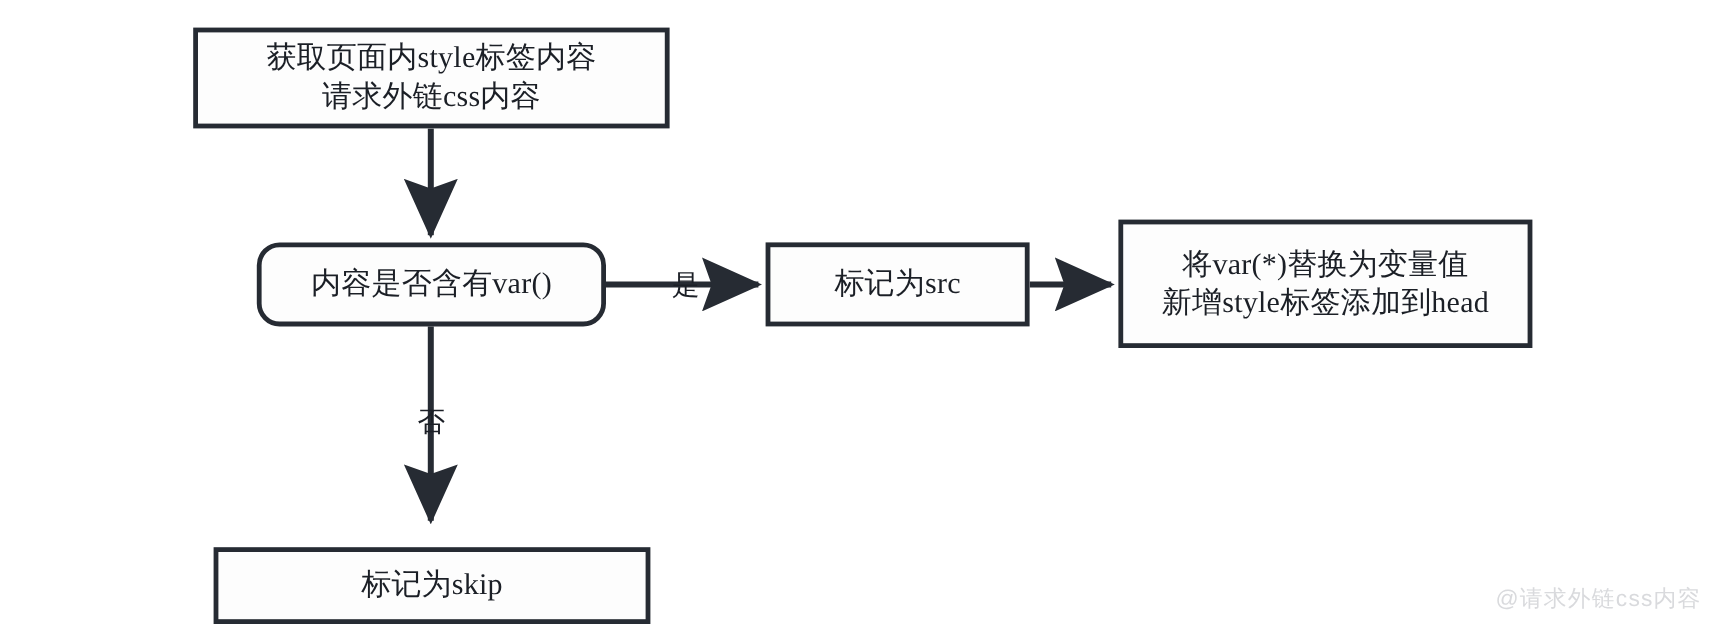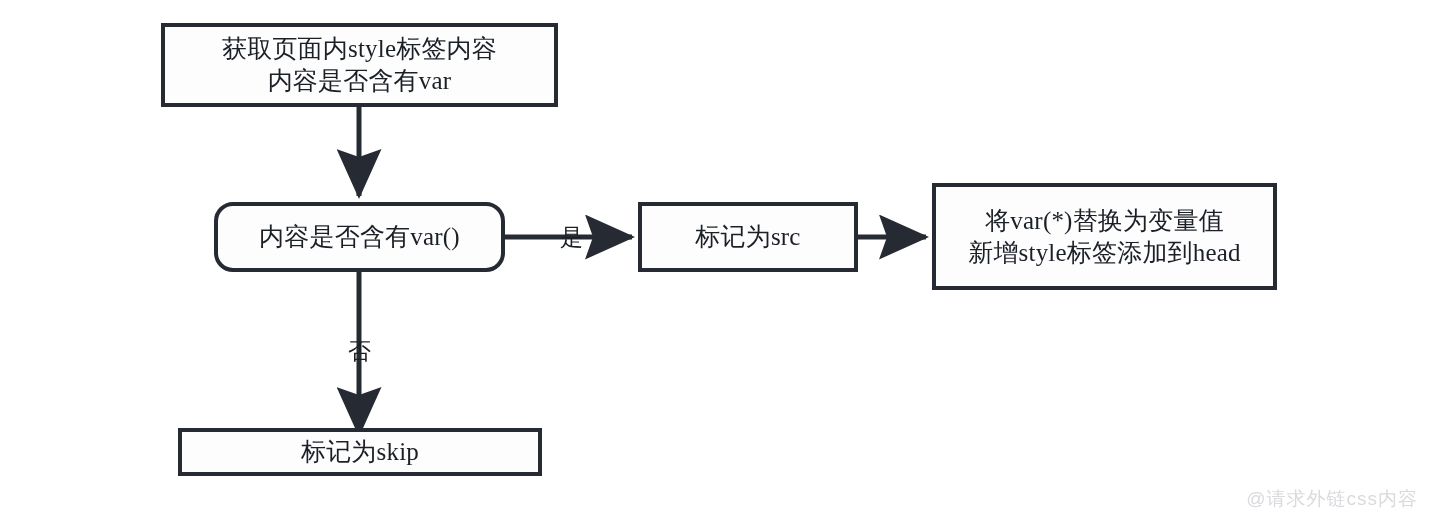--- a/index.html
+++ b/index.html
@@ -39,21 +39,21 @@
     line-height: 1.28;
     letter-spacing: 0.2px;
   }
   .node .line {
     white-space: nowrap;
   }
   #node-fetch   { left: 161px; top: 23px;  width: 397px; height: 84px; }
   #node-check   { left: 214px; top: 202px; width: 291px; height: 70px; border-radius: 19px; }
   #node-src     { left: 638px; top: 202px; width: 220px; height: 70px; }
   #node-replace { left: 932px; top: 183px; width: 345px; height: 107px; }
-  #node-skip    { left: 178px; top: 428px; width: 364px; height: 48px; }
+  #node-skip    { left: 178px; top: 456px; width: 364px; height: 64px; }
 
   .edge-label {
     position: absolute;
     color: #1b1f26;
     font-size: 23px;
     line-height: 1;
     background: transparent;
   }
   #edge-label-yes { left: 560px; top: 226px; }
   #edge-label-no  { left: 348px; top: 340px; }
@@ -93,21 +93,21 @@
       <line x1="858" y1="237" x2="926" y2="237" stroke="#262b33" stroke-width="5" marker-end="url(#arrowhead)"></line>
     </g>
 
     <g>
       <line x1="359" y1="272" x2="359" y2="434" stroke="#262b33" stroke-width="5" marker-end="url(#arrowhead)"></line>
     </g>
   </svg>
 
   <div class="node" id="node-fetch">
     <div class="line">获取页面内style标签内容</div>
-    <div class="line">内容是否含有var</div>
+    <div class="line">请求外链css内容</div>
   </div>
 
   <div class="node" id="node-check">
     <div class="line">内容是否含有var()</div>
   </div>
 
   <div class="node" id="node-replace">
     <div class="line">将var(*)替换为变量值</div>
     <div class="line">新增style标签添加到head</div>
   </div>

